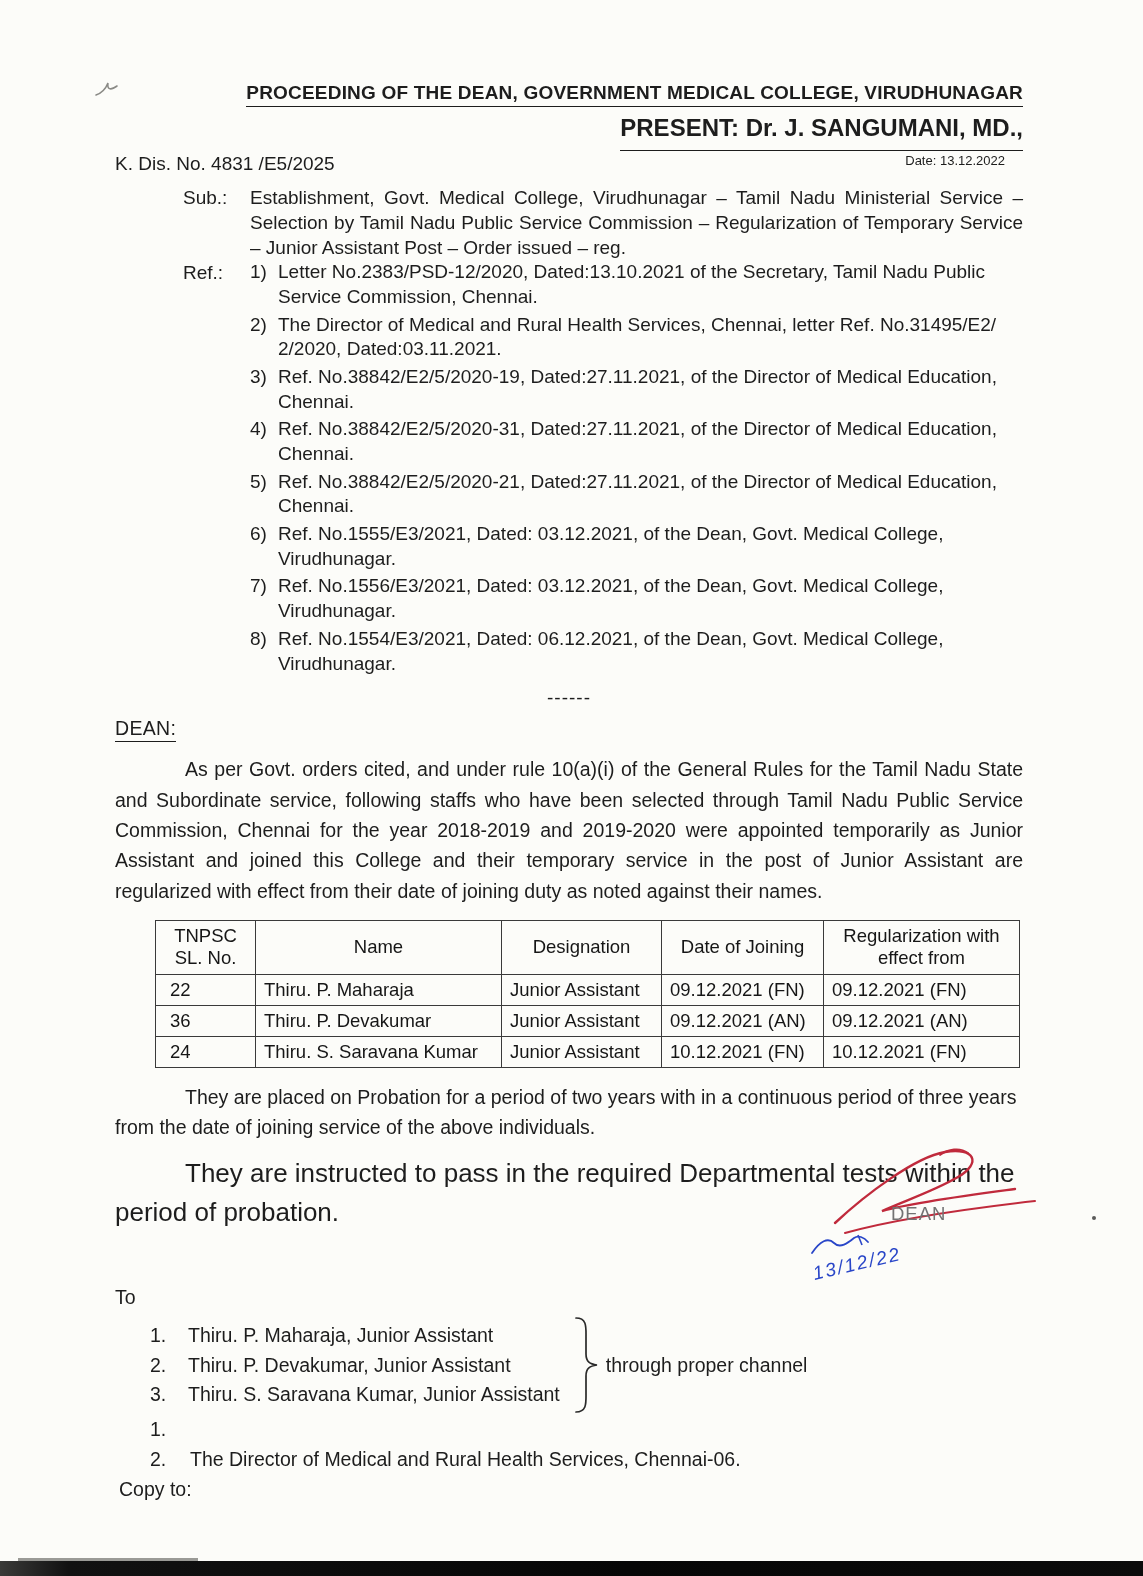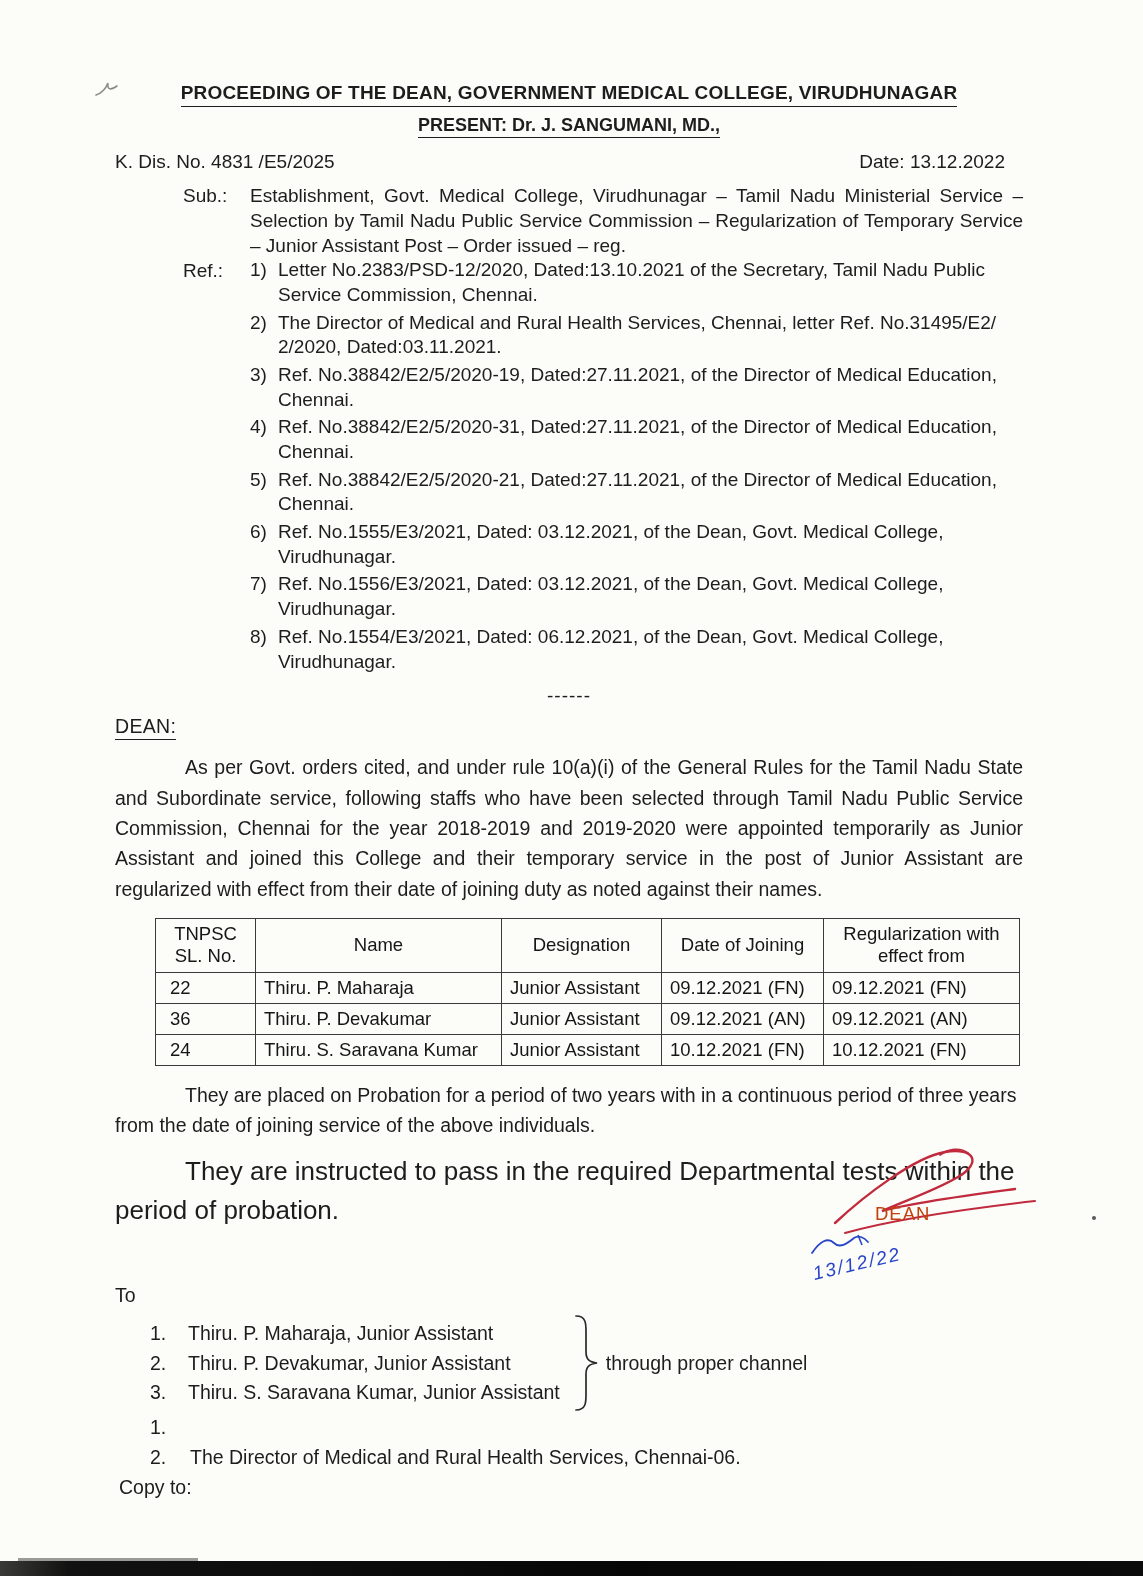--- a/index.html
+++ b/index.html
@@ -8,31 +8,31 @@
     position:relative;
     width:1143px;height:1576px;
     margin:0 auto;
     background:#fcfcf9;
     font-family:"Liberation Sans", sans-serif;
     color:#1d1d1d;
     overflow:hidden;
   }
   .content{padding:82px 120px 0 115px;font-size:19px;}
 
-  .title-wrap{text-align:center;}
+  .title-wrap{text-align:right;}
   .doc-title{
     display:inline-block;font-weight:700;font-size:19px;letter-spacing:.2px;
     border-bottom:1.5px solid #1d1d1d;padding-bottom:2px;margin-bottom:7px;
   }
   .present-line{
-    display:inline-block;font-weight:700;font-size:18px;
-    border-bottom:1.5px solid #1d1d1d;padding-bottom:1px;margin-bottom:11px;
+    display:inline-block;font-weight:700;font-size:24px;
+    border-bottom:1.5px solid #1d1d1d;padding-bottom:8px;margin-bottom:0;
   }
   .meta-row{display:flex;justify-content:space-between;margin:2px 0 10px 0;}
-  .meta-row .right{margin-right:18px;font-size:19px;}
+  .meta-row .right{margin-right:18px;font-size:13px;}
 
   .labelled{display:flex;margin-left:68px;line-height:1.32;}
   .labelled .lab{flex:0 0 67px;}
   .labelled .body{flex:1;}
   .sub-body{text-align:justify;}
 
   .ref-list{flex:1;}
   .ref-item{display:flex;line-height:1.3;margin-bottom:3px;}
   .ref-item .num{flex:0 0 28px;}
   .ref-item .txt{flex:1;}
@@ -54,21 +54,21 @@
   .reg-table th{font-weight:400;text-align:center;padding:4px 6px;line-height:1.2;}
   .reg-table td{padding:3px 8px 4px 8px;line-height:1.25;}
   .reg-table td.c1{padding-left:14px;}
 
   .quote{margin:2px 0 18px 80px;line-height:1.38;font-size:19.5px;max-width:830px;}
   .probation{line-height:1.55;text-indent:70px;margin:0 0 12px 0;font-size:19.5px;}
   .tests{line-height:1.5;text-indent:70px;margin:0;font-size:26px;}
 
   .sig-cluster{position:absolute;top:1145px;left:790px;width:330px;height:150px;}
   .sig-red{position:absolute;top:0;left:30px;}
-  .dean-label{position:absolute;top:58px;left:85px;font-size:18.5px;letter-spacing:1px;color:#c2410c;}
+  .dean-label{position:absolute;top:58px;left:101px;font-size:18.5px;letter-spacing:1px;color:#737373;}
   .sig-blue{position:absolute;top:88px;left:18px;}
   .hand-date{
     position:absolute;top:108px;left:22px;color:#2946c8;font-style:italic;
     font-size:19px;transform:rotate(-13deg);letter-spacing:2px;
   }
   .stray-dot{position:absolute;top:1216px;left:1092px;width:4px;height:4px;border-radius:50%;background:#5a5a5a;}
   .pen-mark{position:absolute;top:80px;left:94px;}
 
   .to-label{margin:54px 0 6px 0;font-size:19.5px;}
   .to-row{display:flex;align-items:center;}

